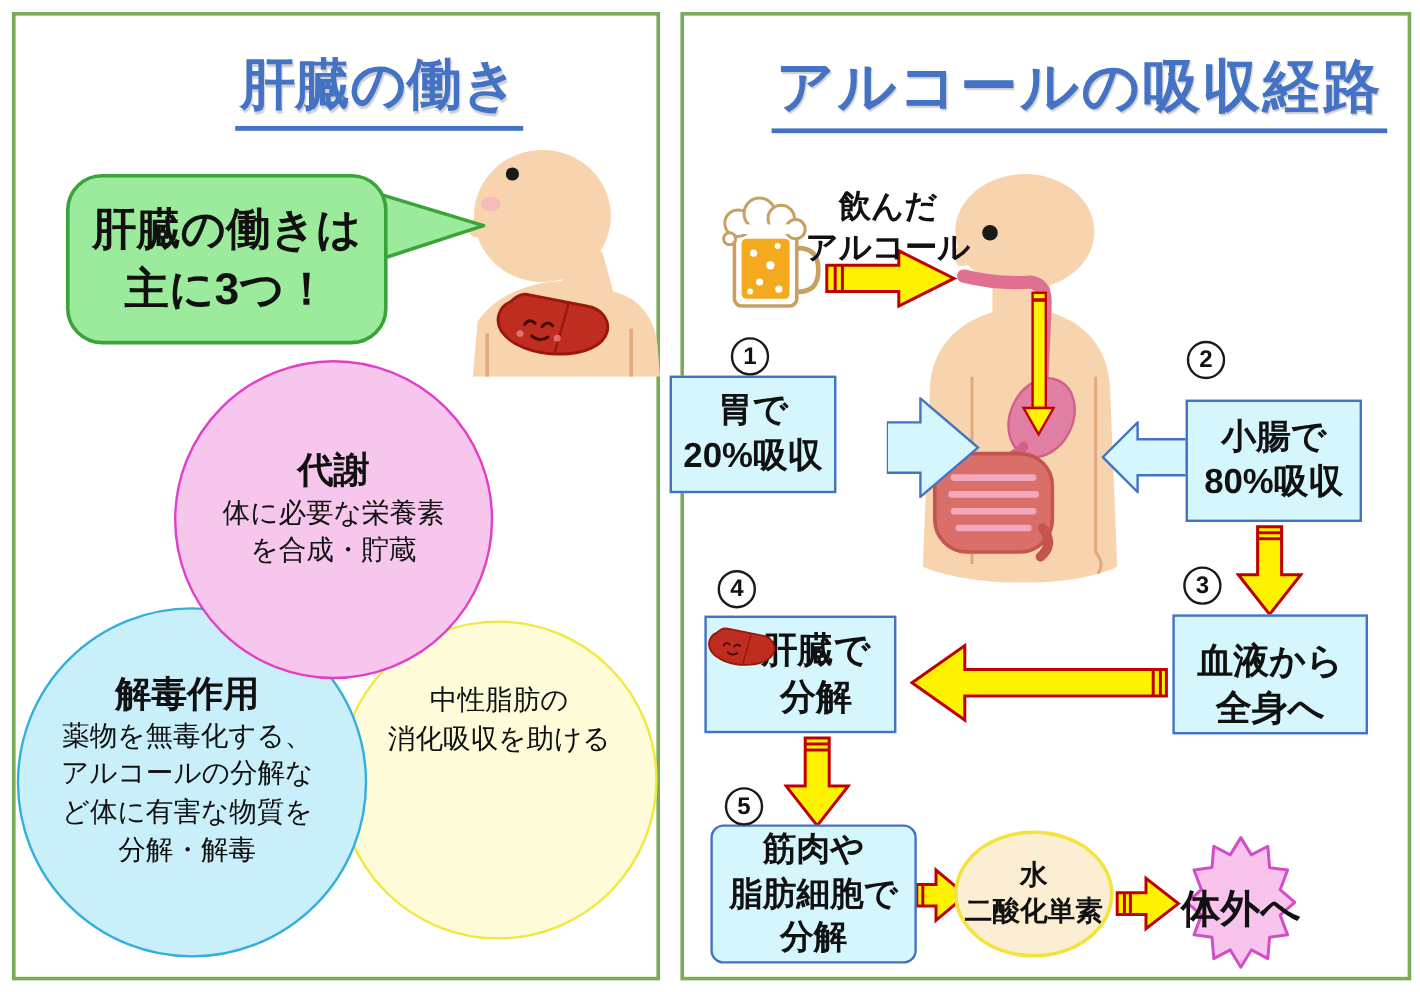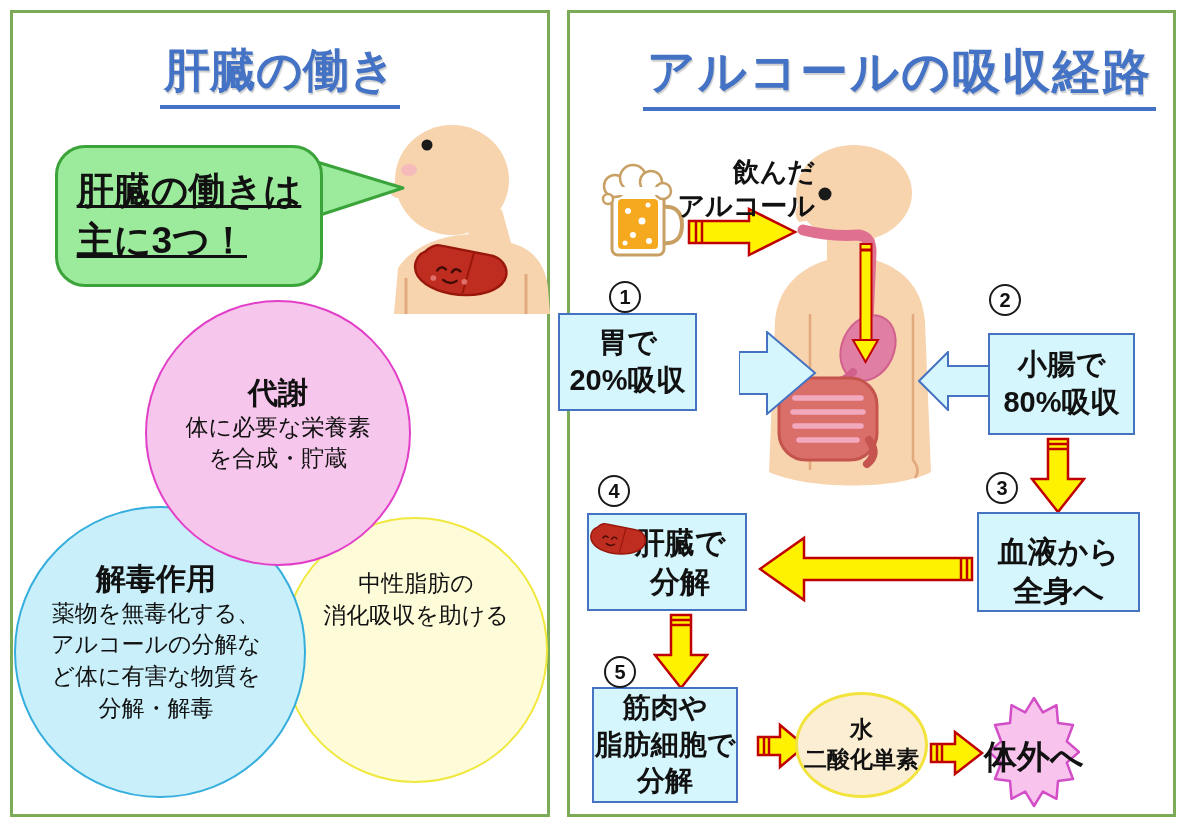--- a/index.html
+++ b/index.html
@@ -5,22 +5,22 @@
   html,body{margin:0;padding:0;background:#fff;}
   #page{position:relative;width:1183px;height:827px;background:#ffffff;overflow:hidden;
         font-family:"Liberation Sans","DejaVu Sans",sans-serif;color:#111;}
   .abs{position:absolute;}
   .panel{position:absolute;top:10px;height:807px;border:3px solid #7CAB58;background:#fff;box-sizing:border-box;}
   .ptitle{font-weight:bold;color:#4472C4;text-align:center;white-space:nowrap;
           text-shadow:1px 2px 1px rgba(60,60,60,.25);}
   .ptitle .tspan{display:inline-block;border-bottom:4px solid #4472C4;padding:0 4px 3px;}
   .pre{white-space:pre-line;}
   .bubble{background:#9CEA9C;border:3px solid #3AA33A;border-radius:30px;
-          display:flex;align-items:center;justify-content:center;text-align:left;
-          font-weight:bold;font-size:37px;line-height:1.35;z-index:3;box-sizing:border-box;text-decoration:underline;}
+          display:flex;align-items:center;justify-content:center;text-align:center;
+          font-weight:bold;font-size:37px;line-height:1.35;z-index:3;box-sizing:border-box;}
   .circle{border-radius:50%;box-sizing:border-box;}
   .c-text{text-align:center;z-index:5;}
   .c-head{font-weight:bold;font-size:30px;line-height:1.25;}
   .c-body{font-size:23px;line-height:1.38;}
   .bluebox{background:#D5F6FC;border:2px solid #4673C1;box-sizing:border-box;z-index:4;
            display:flex;align-items:center;justify-content:center;text-align:center;
            font-weight:bold;line-height:1.3;}
   .circnum{width:32px;height:32px;border:2px solid #1a1a1a;border-radius:50%;background:#fff;
            display:flex;align-items:center;justify-content:center;
            font-size:20px;font-weight:bold;z-index:5;box-sizing:border-box;}
@@ -57,21 +57,21 @@
 
   <svg class="abs" style="left:315px;top:156px;z-index:2;" width="92" height="66" viewBox="0 0 92 66">
     <path d="M2,6 L88,32 L2,60" fill="#9CEA9C" stroke="#3AA33A" stroke-width="3" stroke-linejoin="round"></path>
   </svg>
 
   <div class="abs bubble" style="left:55px;top:145px;width:268px;height:142px;">
     <span class="pre">肝臓の働きは
 主に3つ！</span>
   </div>
 
-  <div class="abs ptitle" style="left:10px;top:40px;width:540px;font-size:46px;z-index:4;">
+  <div class="abs ptitle" style="left:10px;top:40px;width:540px;font-size:46px;z-index:4;padding-left:36px;">
     <span class="tspan">肝臓の働き</span>
   </div>
 
   <div class="abs circle" style="left:282px;top:517px;width:266px;height:266px;background:#FEFBD9;border:2.5px solid #F0E83E;z-index:1;"></div>
   <div class="abs circle" style="left:14px;top:506px;width:292px;height:292px;background:#C9F0FA;border:2.5px solid #35AEDD;z-index:2;"></div>
   <div class="abs circle" style="left:145px;top:300px;width:266px;height:266px;background:#F7C6EC;border:2.5px solid #E23FC8;z-index:3;"></div>
 
   <div class="abs c-text" style="left:22px;top:560px;width:268px;">
     <div class="c-head">解毒作用</div>
     <div class="c-body pre">薬物を無毒化する、
@@ -132,21 +132,21 @@
     <circle cx="29" cy="80" r="2.5" fill="#fff"></circle>
       <circle cx="52" cy="42" r="2.5" fill="#fff"></circle>
     <circle cx="19" cy="23" r="11" fill="#fff" stroke="#C9A063" stroke-width="2.5"></circle>
     <circle cx="37" cy="15" r="13" fill="#fff" stroke="#C9A063" stroke-width="2.5"></circle>
     <circle cx="55" cy="19" r="11" fill="#fff" stroke="#C9A063" stroke-width="2.5"></circle>
     <circle cx="67" cy="28" r="8" fill="#fff" stroke="#C9A063" stroke-width="2.5"></circle>
     <circle cx="12" cy="36" r="5" fill="#fff" stroke="#C9A063" stroke-width="2.5"></circle>
     <rect x="20" y="24" width="44" height="8" fill="#fff"></rect>
   </svg>
 
-  <div class="abs pre bigblack" style="left:665px;top:156px;width:150px;font-size:27px;line-height:1.25;z-index:3;text-align:right;">飲んだ
+  <div class="abs pre bigblack" style="left:665px;top:156px;width:150px;font-size:27px;line-height:1.25;z-index:3;">飲んだ
 アルコール</div>
 
   <svg class="abs" style="left:687px;top:206px;z-index:2;" width="112" height="52" viewBox="0 0 112 52">
     <polygon points="2,15 62,15 62,3 108,26 62,49 62,37 2,37" fill="#FFF200" stroke="#C00000" stroke-width="2.5"></polygon>
     <path d="M9,15 V37 M15,15 V37" stroke="#C00000" stroke-width="2.5"></path>
   </svg>
 
   <div class="abs ptitle" style="left:567px;top:40px;width:609px;font-size:48px;letter-spacing:2px;z-index:4;padding-left:28px;">
     <span class="tspan">アルコールの吸収経路</span>
   </div>
@@ -176,21 +176,21 @@
 80%吸収</span>
     </div>
   <div class="abs bluebox" style="left:977px;top:512px;width:163px;height:100px;font-size:30px;align-items:flex-end;">
     <span class="pre">血液から
 全身へ</span>
     </div>
   <div class="abs bluebox" style="left:587px;top:513px;width:160px;height:98px;font-size:30px;">
     <span class="pre" style="padding-left:26px;">肝臓で
 分解</span>
     </div>
-  <div class="abs bluebox" style="left:592px;top:687px;width:146px;height:116px;font-size:28px;">
+  <div class="abs bluebox" style="left:592px;top:687px;width:172px;height:116px;font-size:28px;border-radius:11px;">
     <span class="pre">筋肉や
 脂肪細胞で
 分解</span>
     </div>
 
   <svg class="abs" style="left:589px;top:516px;z-index:5;" width="58" height="46" viewBox="0 0 100 64">
     <path d="M14,12 C4,16 0,28 6,38 C14,50 34,58 56,58 C78,58 94,50 97,38 C99,28 92,18 80,16 L30,6 C23,4 18,8 14,12 Z" fill="#BE2D1F" stroke="#9A170B" stroke-width="2.5"></path>
     <path d="M64,13 L52,56" stroke="#9A170B" stroke-width="2" fill="none"></path>
     <path d="M24,30 q4,-6 9,-1 M39,32 q4,-6 9,-1" stroke="#3F0B05" stroke-width="2.5" fill="none" stroke-linecap="round"></path>
     <path d="M30,40 q7,6 14,1" stroke="#3F0B05" stroke-width="2.5" fill="none" stroke-linecap="round"></path>

